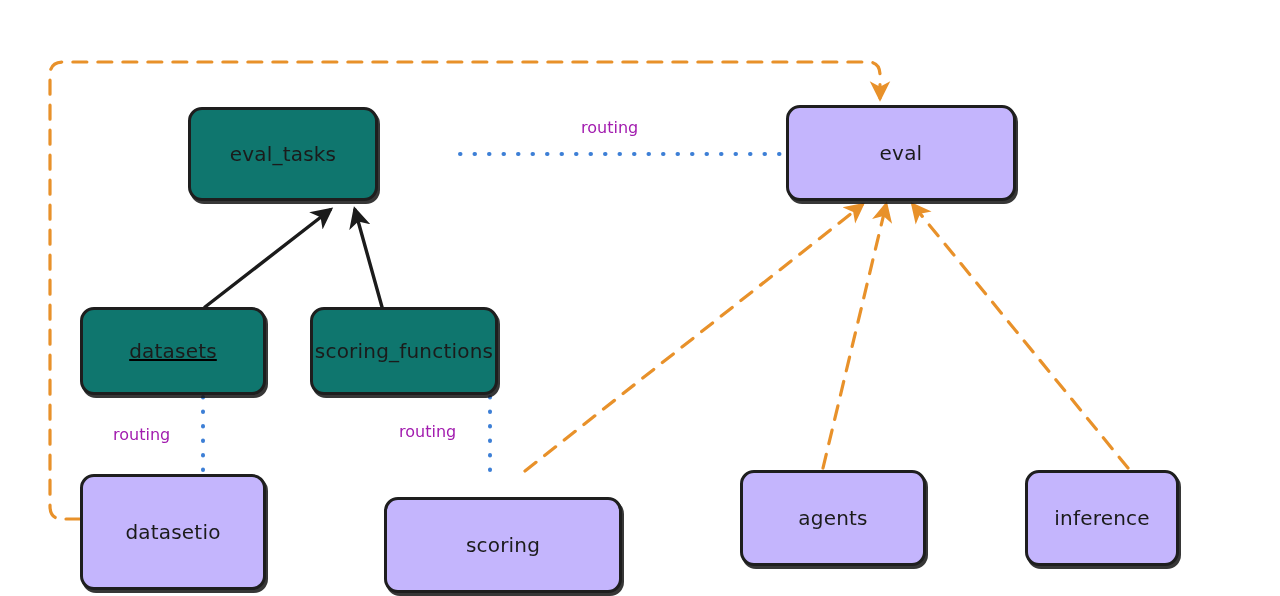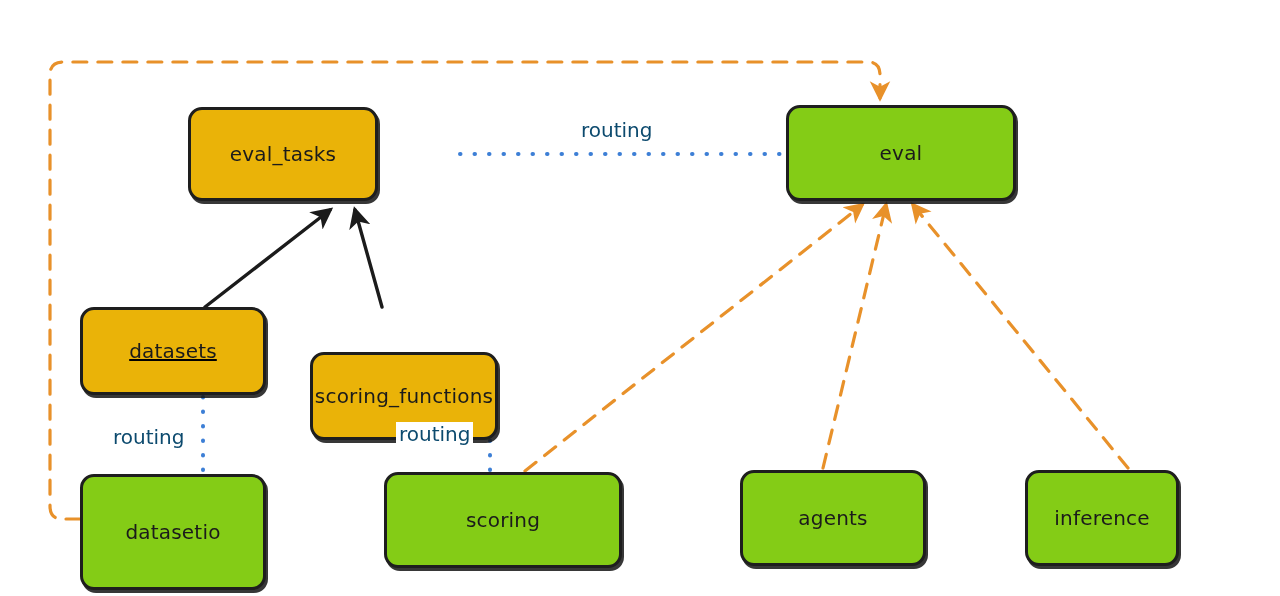--- a/index.html
+++ b/index.html
@@ -27,34 +27,34 @@
   .node {
     position: absolute;
     box-sizing: border-box;
     border: 3px solid #1e1e1e;
     border-radius: 14px;
     display: flex;
     align-items: center;
     justify-content: center;
     box-shadow: 2px 3px 0 rgba(20,20,20,0.85);
   }
-  .node-blue { background: #eab308; }
-  .node-green { background: #84cc16; }
+  .node-blue { background: #0f766e; }
+  .node-green { background: #c4b5fd; }
   .node-label {
     font-family: "DejaVu Sans", sans-serif;
     font-size: 20px;
     color: #1b1b1b;
     letter-spacing: 0.2px;
     white-space: nowrap;
   }
   .edge-label {
     position: absolute;
     font-family: "DejaVu Sans", sans-serif;
-    font-size: 20px;
-    color: #0c4a6e;
+    font-size: 16px;
+    color: #a21caf;
     white-space: nowrap;
     background: #ffffff;
     padding: 0 3px;
   }
 </style>
 </head>
 <body>
 
 <div id="canvas">
 
@@ -90,27 +90,27 @@
   <div id="node-layer">
       <div class="node node-blue" style="left: 188px; top: 107px; width: 190px; height: 94px;">
         <span class="node-label">eval_tasks</span>
       </div>
       <div class="node node-green" style="left: 786px; top: 105px; width: 230px; height: 96px;">
         <span class="node-label">eval</span>
       </div>
       <div class="node node-blue" style="left: 80px; top: 307px; width: 186px; height: 88px; text-decoration: underline;">
         <span class="node-label">datasets</span>
       </div>
-      <div class="node node-blue" style="left: 310px; top: 307px; width: 188px; height: 88px; margin-top: 45px;">
+      <div class="node node-blue" style="left: 310px; top: 307px; width: 188px; height: 88px;">
         <span class="node-label">scoring_functions</span>
       </div>
       <div class="node node-green" style="left: 80px; top: 474px; width: 186px; height: 116px;">
         <span class="node-label">datasetio</span>
       </div>
-      <div class="node node-green" style="left: 384px; top: 472px; width: 238px; height: 96px;">
+      <div class="node node-green" style="left: 384px; top: 497px; width: 238px; height: 96px;">
         <span class="node-label">scoring</span>
       </div>
       <div class="node node-green" style="left: 700px; top: 470px; width: 186px; height: 96px; margin-left: 40px;">
         <span class="node-label">agents</span>
       </div>
       <div class="node node-green" style="left: 1025px; top: 470px; width: 154px; height: 96px;">
         <span class="node-label">inference</span>
       </div>
     </div>
 

